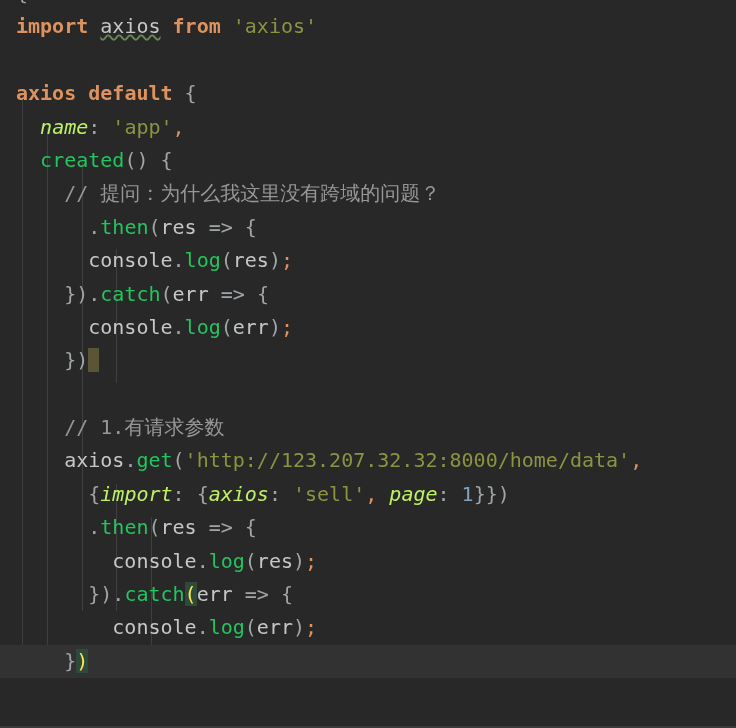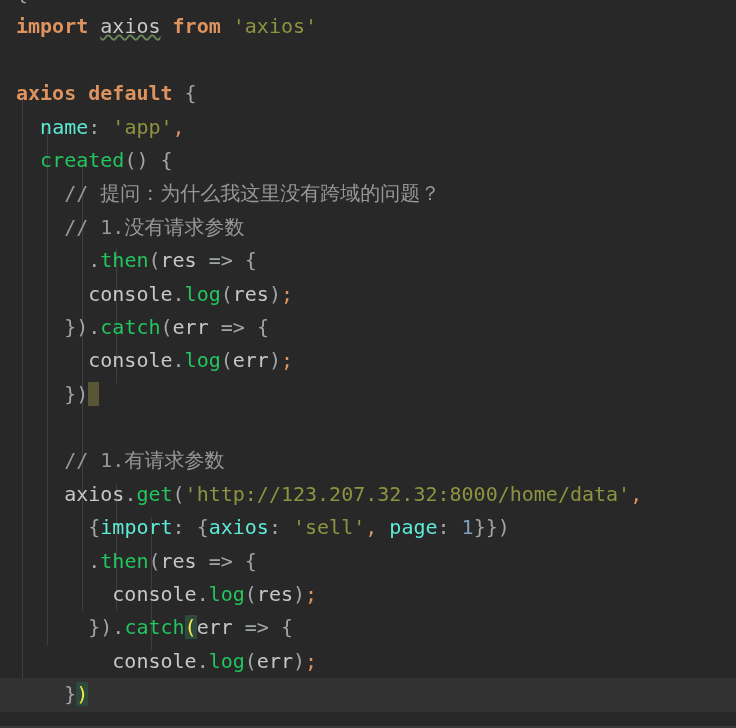--- a/index.html
+++ b/index.html
@@ -41,21 +41,21 @@
   .guide {
     position: absolute;
     top: 0;
     bottom: 0;
     width: 1px;
     background: #3f3f3f;
     pointer-events: none;
   }
   
   .kw       { color: #de935f; font-weight: bold; }
-  .prop     { color: #5eead4; }
+  .prop     { color: #bef264; font-style: italic; }
   .fn       { color: #22c55e; }
   .str      { color: #8c9440; }
   .num      { color: #81a2be; }
   .cmt      { color: #969896; margin-top: 8px; }
   .plain    { color: #c5c8c6; }
   .punct    { color: #a0a5a8; }
   .semi     { color: #de935f; }
   .comma    { color: #de935f; }
   .brace    { color: #a0a5a8; }
   .squiggle {
@@ -97,21 +97,20 @@
     <div class="line"></div>
 
     <div class="line"><span class="kw">axios</span><span class="plain"> </span><span class="kw">default</span><span class="plain"> </span><span class="brace">{</span></div>
 
     <div class="line">  <span class="prop">name</span><span class="punct">: </span><span class="str">'app'</span><span class="comma">,</span></div>
 
     <div class="line">  <span class="fn">created</span><span class="punct">() </span><span class="brace">{</span></div>
 
     <div class="line">    <span class="cmt">// 提问：为什么我这里没有跨域的问题？</span></div>
 
-    <div class="line">    <span class="cmt">// 1.没有请求参数</span></div>
 
 
     <div class="line">      <span class="punct">.</span><span class="fn">then</span><span class="punct">(</span><span class="plain">res</span><span class="punct"> =&gt; </span><span class="brace">{</span></div>
 
     <div class="line">      <span class="plain">console</span><span class="punct">.</span><span class="fn">log</span><span class="punct">(</span><span class="plain">res</span><span class="punct">)</span><span class="semi">;</span></div>
 
     <div class="line">    <span class="brace">})</span><span class="punct">.</span><span class="fn">catch</span><span class="punct">(</span><span class="plain">err</span><span class="punct"> =&gt; </span><span class="brace">{</span></div>
 
     <div class="line">      <span class="plain">console</span><span class="punct">.</span><span class="fn">log</span><span class="punct">(</span><span class="plain">err</span><span class="punct">)</span><span class="semi">;</span></div>
 

